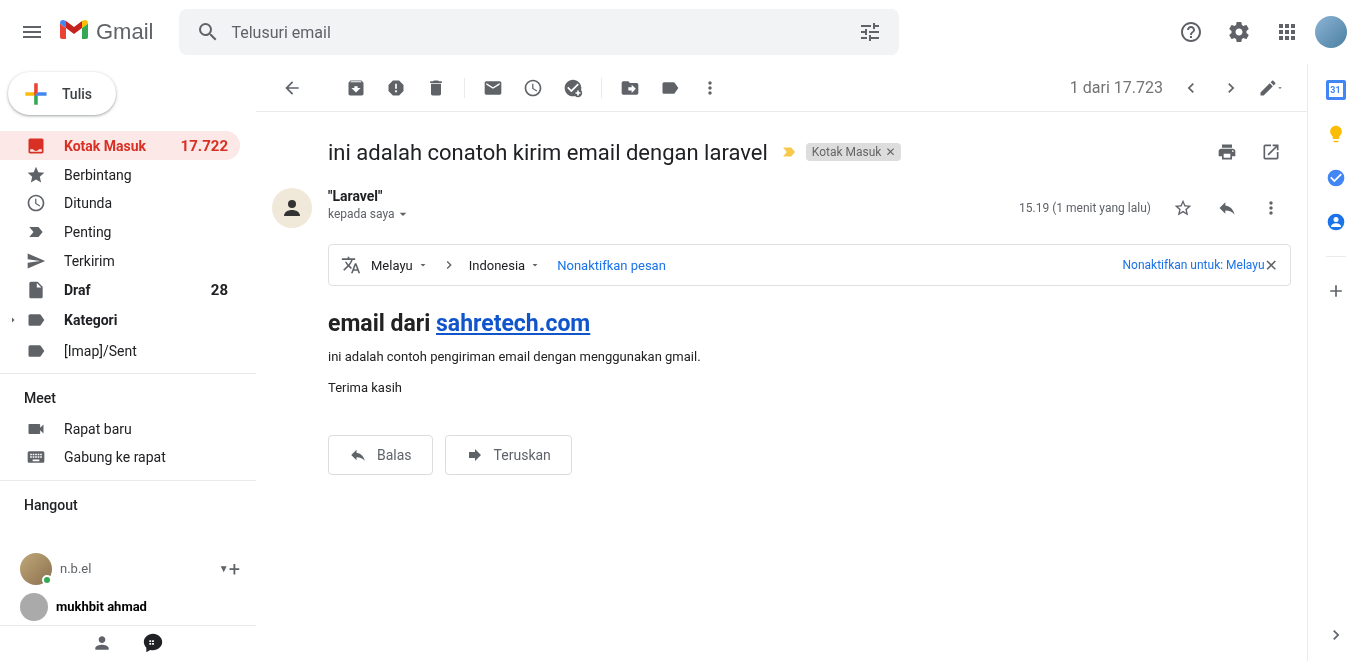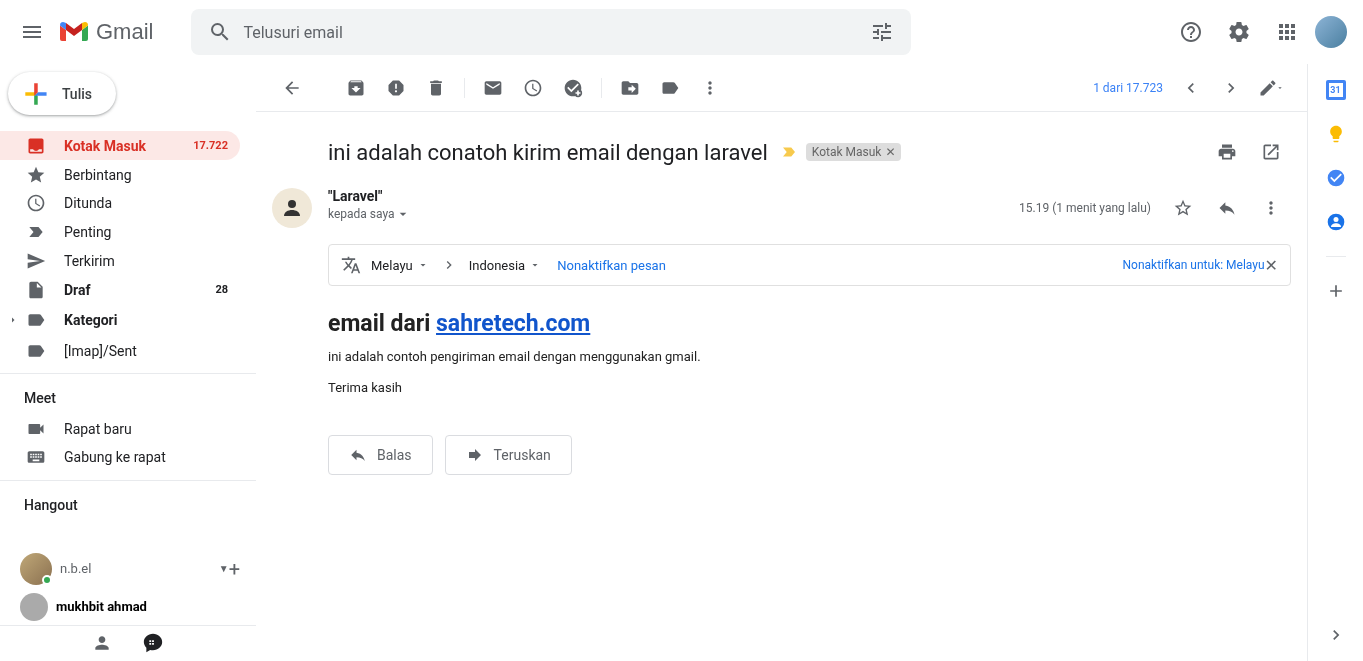--- a/index.html
+++ b/index.html
@@ -1,59 +1,59 @@
 <!DOCTYPE html>
 <html><head>
 <meta charset="utf-8">
 <style>
 * { margin: 0; padding: 0; box-sizing: border-box; font-family: 'Google Sans', Roboto, Arial, sans-serif; }
 body { width: 1363px; height: 661px; overflow: hidden; background: #fff; display: flex; flex-direction: column; }
 .header { height: 64px; display: flex; align-items: center; padding: 8px; }
 .menu-btn { width: 48px; height: 48px; display: flex; align-items: center; justify-content: center; border-radius: 50%; cursor: pointer; }
-.logo { display: flex; align-items: center; margin-left: 4px; margin-right: 38px; }
+.logo { display: flex; align-items: flex-start; margin-left: 4px; margin-right: 26px; }
 .gmail-text { font-size: 22px; color: #5f6368; margin-left: 8px; font-family: 'Product Sans', Arial, sans-serif; }
 .search-container { background: #f1f3f4; border-radius: 8px; height: 46px; width: 720px; display: flex; align-items: center; padding: 0 6px; }
 .search-icon-box { width: 46px; height: 46px; display: flex; align-items: center; justify-content: center; cursor: pointer; }
 .search-input { border: none; background: transparent; flex: 1; font-size: 16px; color: #5f6368; outline: none; }
 .search-input::placeholder { color: #5f6368; }
 .header-right { margin-left: auto; display: flex; align-items: center; gap: 8px; padding-right: 8px; }
 .icon-btn { width: 40px; height: 40px; display: flex; align-items: center; justify-content: center; border-radius: 50%; cursor: pointer; }
 .avatar { width: 32px; height: 32px; border-radius: 50%; background: linear-gradient(135deg,#8db4d6,#4a7fa0); cursor: pointer; }
 .main { flex: 1; display: flex; overflow: hidden; }
 .sidebar { width: 256px; display: flex; flex-direction: column; padding-top: 8px; overflow-y: auto; }
 .compose-btn { margin: 0 0 16px 8px; height: 48px; min-width: 108px; width: 108px; border-radius: 24px; box-shadow: 0 1px 2px 0 rgba(60,64,67,.3),0 1px 3px 1px rgba(60,64,67,.15); display: flex; align-items: center; padding: 0 24px 0 12px; cursor: pointer; background: #fff; }
 .compose-plus { width: 32px; height: 32px; }
 .compose-text { font-size: 14px; font-weight: 500; color: #3c4043; margin-left: 10px; }
 .nav-item { height: 32px; display: flex; align-items: center; padding: 0 12px 0 26px; border-radius: 0 16px 16px 0; cursor: pointer; margin-right: 16px; font-size: 14px; color: #202124; }
 .nav-item.active { background: #fce8e6; color: #d93025; font-weight: 700; }
 .nav-item.bold { font-weight: 700; }
 .nav-icon { width: 20px; height: 20px; margin-right: 18px; display: flex; align-items: center; justify-content: center; }
 .nav-label { flex: 1; }
-.nav-count { font-size: 11px; }
+.nav-count { font-size: 15px; }
 .cat-row { display: flex; align-items: center; }
 .cat-arrow { width: 26px; display: flex; justify-content: center; align-items: center; }
 .section-divider { border-top: 1px solid #e8eaed; margin: 8px 0; }
 .section-title { font-size: 14px; font-weight: 500; color: #202124; padding: 8px 0 8px 24px; }
 .meet-item { height: 32px; display: flex; align-items: center; padding: 0 12px 0 26px; cursor: pointer; font-size: 14px; color: #202124; }
 .meet-icon { width: 20px; height: 20px; margin-right: 18px; display: flex; align-items: center; justify-content: center; }
 .hangout-row { display: flex; align-items: center; padding: 4px 16px 4px 20px; margin-top: 28px; }
 .hangout-avatar { width: 32px; height: 32px; border-radius: 50%; background: linear-gradient(135deg,#c0a878,#8a7050); position: relative; margin-right: 8px; }
 .presence-dot { position:absolute; bottom:0; right:0; width:10px; height:10px; border-radius:50%; background:#34a853; border:2px solid #fff; }
 .hangout-name { font-size: 13px; color: #5f6368; flex: 1; }
 .hangout-arrow { color: #5f6368; font-size: 10px; margin-left: 4px; }
 .hangout-plus { color: #5f6368; font-size: 20px; cursor:pointer; margin-left: auto;}
 .contact-row { display: flex; align-items: center; padding: 4px 16px 4px 20px; font-size: 13px; }
 .contact-av { width: 28px; height: 28px; border-radius: 50%; background: #aaa; margin-right: 8px; }
 .sidebar-footer { margin-top: auto; border-top: 1px solid #e8eaed; height: 40px; display: flex; align-items: center; justify-content: center; gap: 30px; }
 .content { flex: 1; display: flex; flex-direction: column; overflow: hidden; }
 .toolbar { height: 48px; display: flex; align-items: center; padding: 0 16px; border-bottom: 1px solid #e8eaed; }
 .tb-icon { width: 40px; height: 40px; display: flex; align-items: center; justify-content: center; cursor: pointer; border-radius: 50%; }
 .tb-sep { width: 1px; height: 20px; background: #e8eaed; margin: 0 8px; }
 .toolbar-right { margin-left: auto; display: flex; align-items: center; }
-.pager-text { font-size: 12px; color: #3b82f6; margin-right: 8px; }
+.pager-text { font-size: 16px; color: #737373; margin-right: 8px; }
 .email-header { padding: 20px 16px 8px 72px; display: flex; align-items: center; border-bottom: 0; }
 .subject { font-size: 22px; color: #202124; font-weight: 400; margin-right: 12px; }
 .label-chip { background: #ddd; border-radius: 4px; padding: 2px 6px; font-size: 12px; color: #666; display: inline-flex; align-items: center; margin-left: 8px; }
 .label-x { margin-left: 4px; cursor: pointer; font-size: 12px; color: #666; }
 .email-header-icons { margin-left: auto; display: flex; gap: 4px; }
 .sender-row { display: flex; padding: 8px 16px 0 16px; }
 .sender-avatar { width: 40px; height: 40px; border-radius: 50%; background: #f0e8d8; margin-right: 16px; display:flex; align-items:center; justify-content:center; }
 .sender-info { flex: 1; }
 .sender-name { font-size: 14px; font-weight: 700; color: #202124; }
 .sender-to { font-size: 12px; color: #5f6368; display: flex; align-items: center; margin-top: 2px; }

